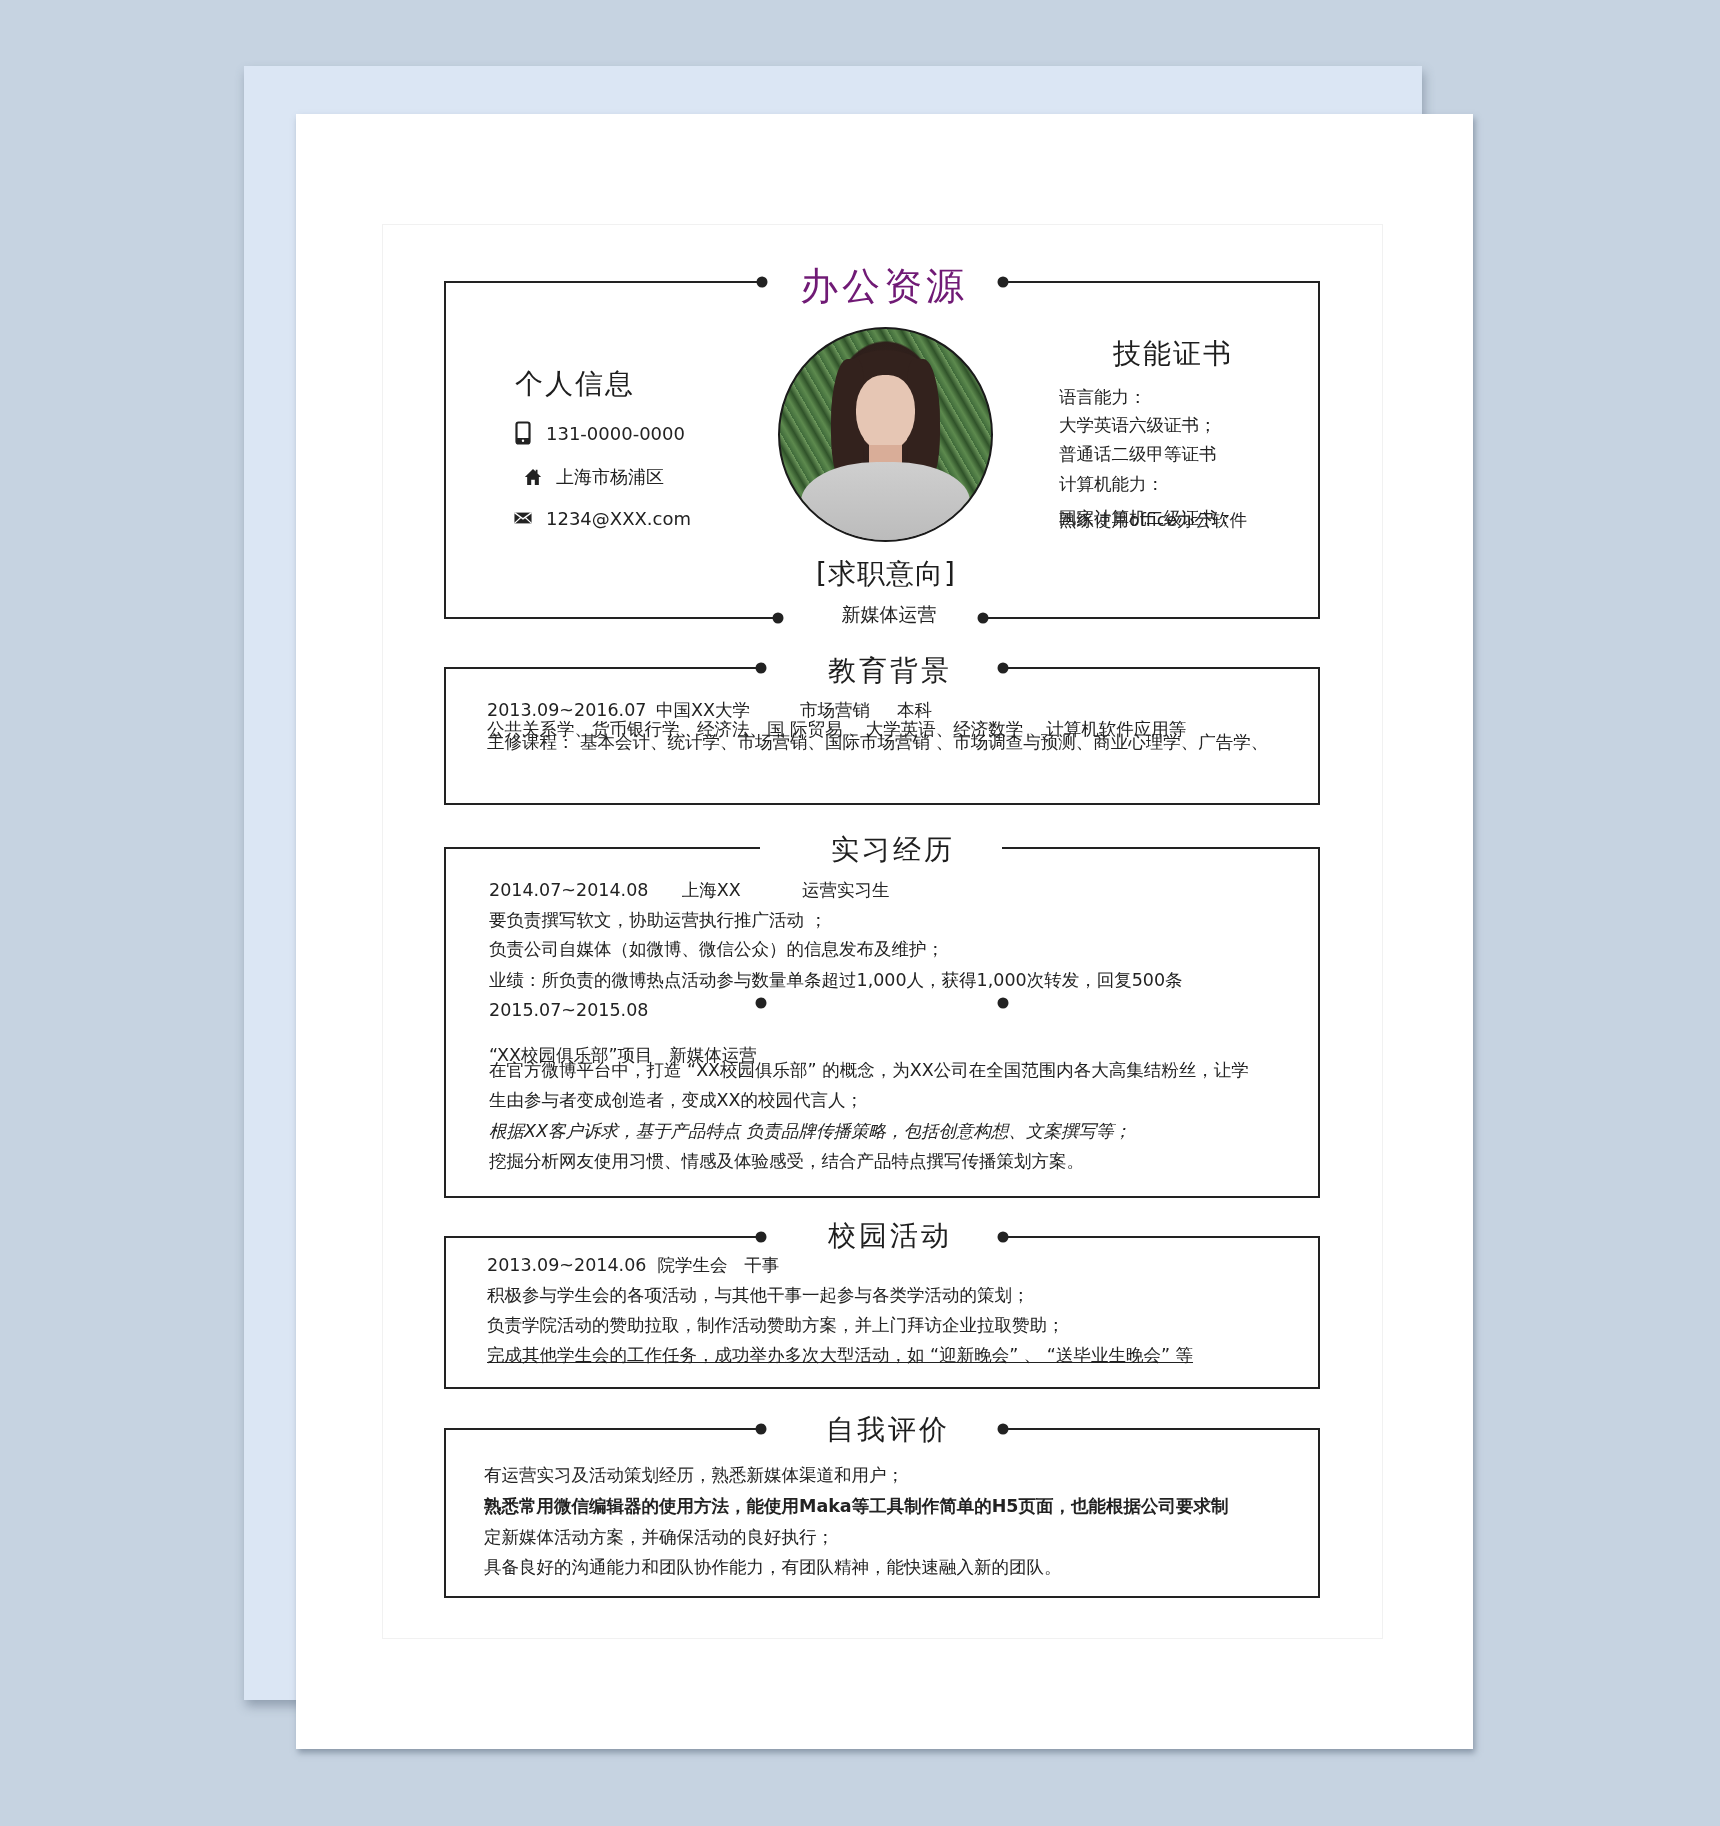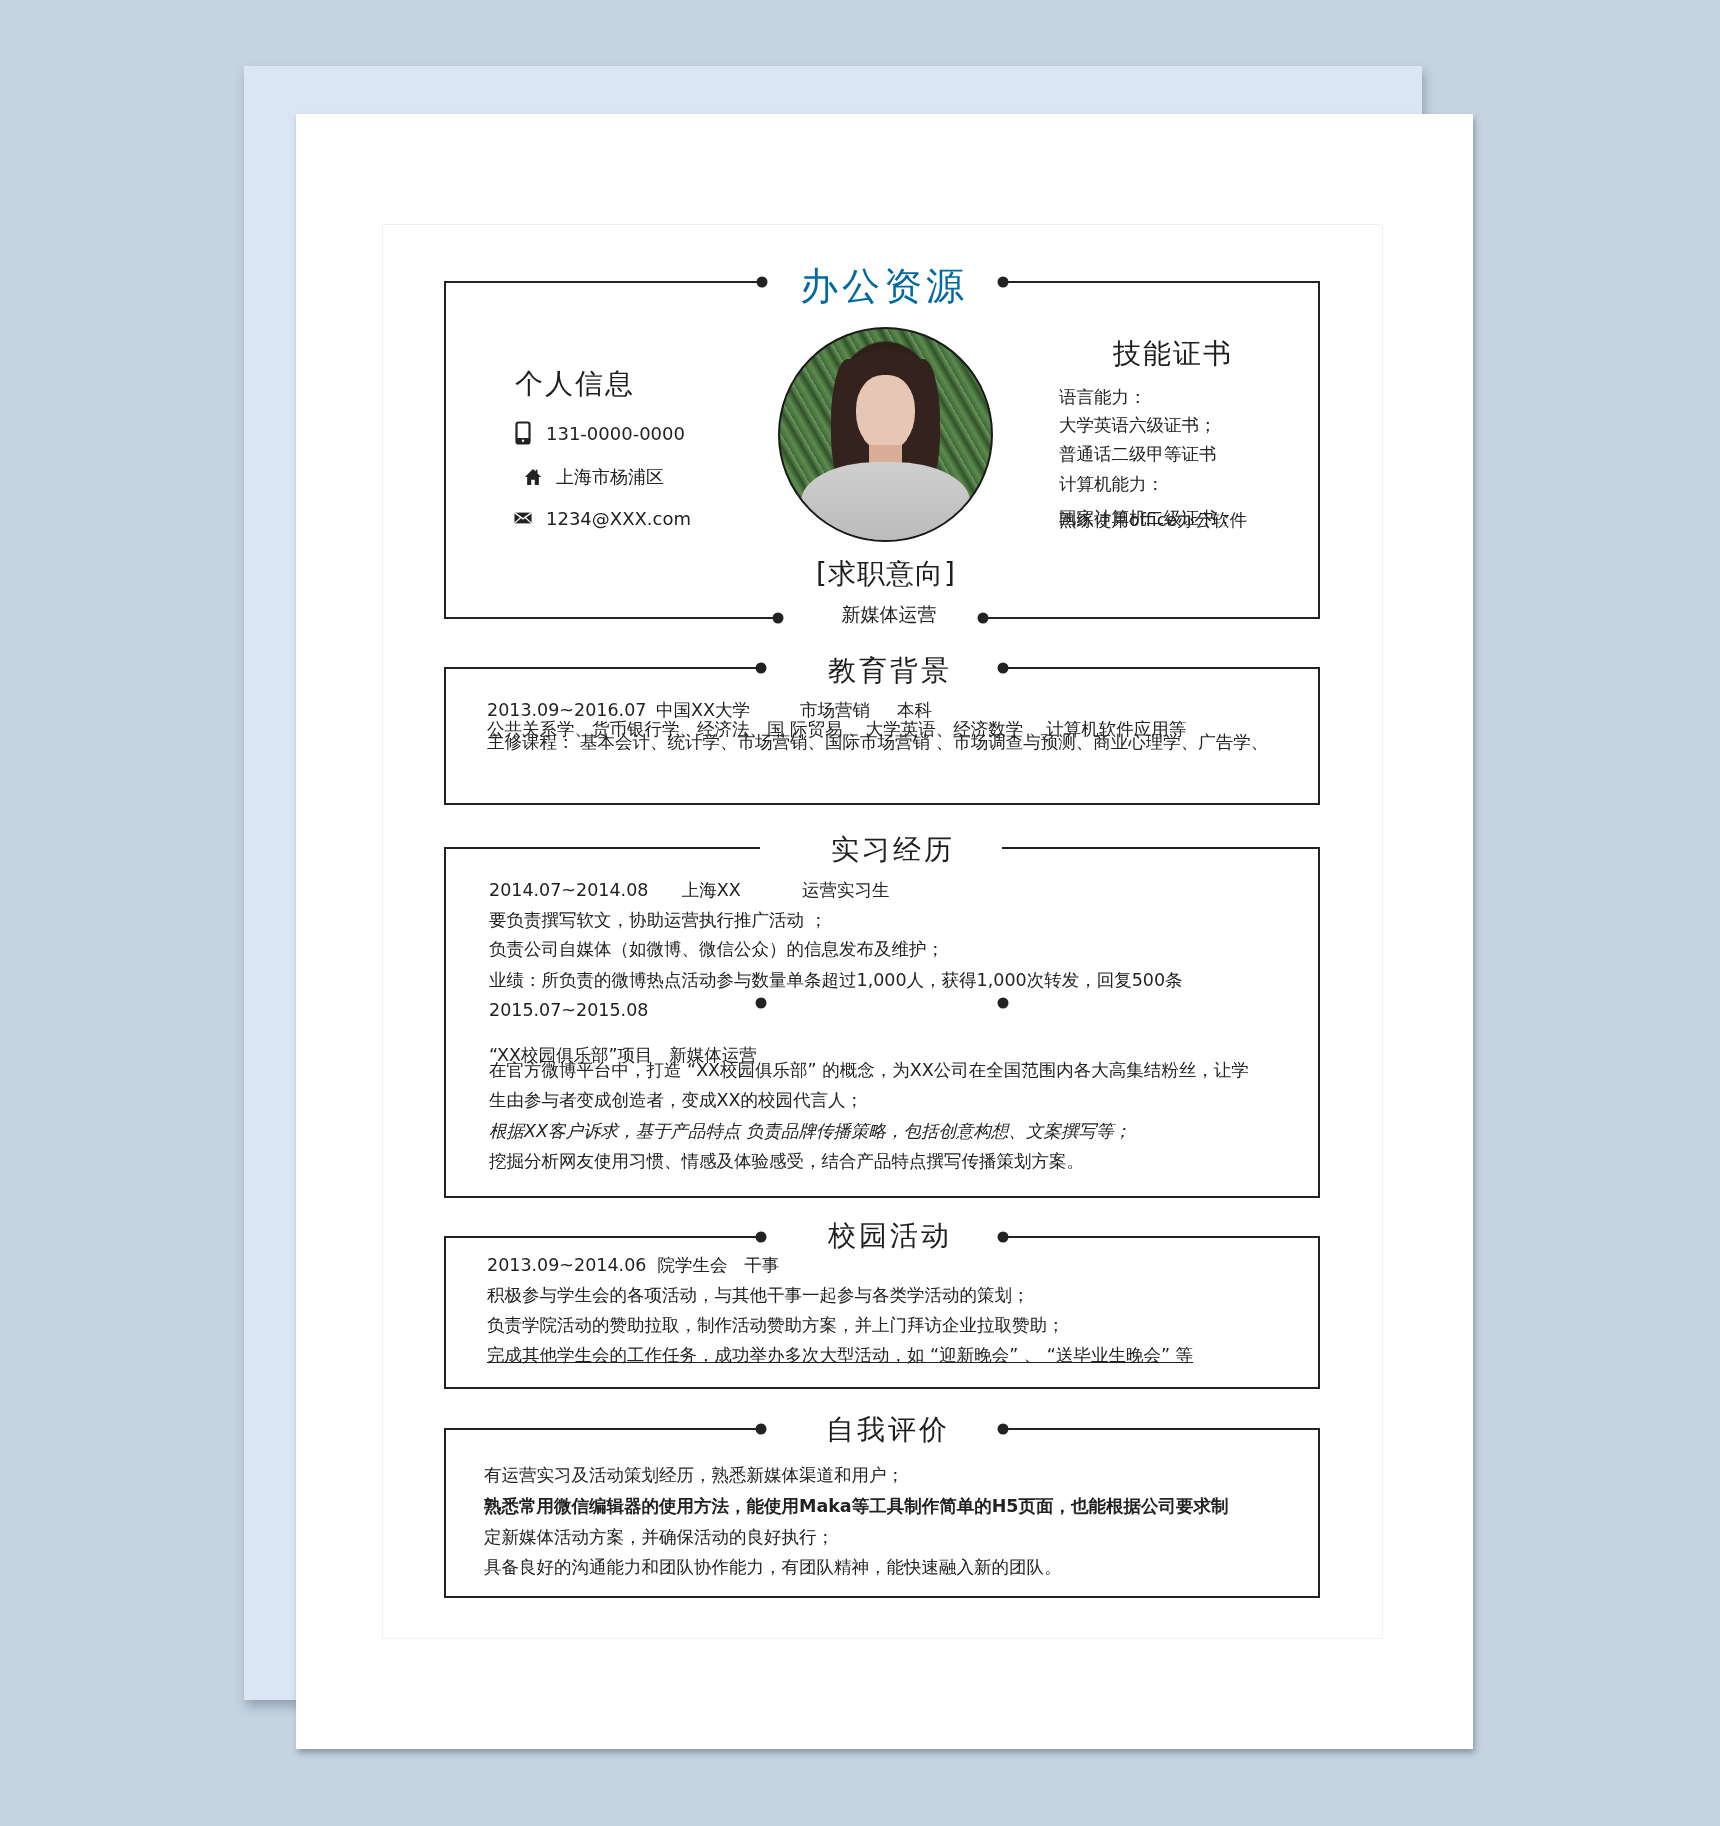--- a/index.html
+++ b/index.html
@@ -32,21 +32,21 @@
     position: absolute; width: 11px; height: 11px; border-radius: 50%;
     background: #222; transform: translate(-50%, -50%);
   }
   .heading {
     position: absolute; font-size: 28px; letter-spacing: 3px;
     color: #1e1e1e; white-space: nowrap; text-align: center;
     transform: translateX(-50%);
   }
   .main-title {
     position: absolute; font-size: 38px; letter-spacing: 4px;
-    color: #0369a1; white-space: nowrap;
+    color: #701a75; white-space: nowrap;
     transform: translateX(-50%);
   }
   .txt {
     position: absolute; font-size: 17.5px; color: #222; white-space: nowrap;
     line-height: 22px;
   }
   .info-row { position: absolute; display: flex; align-items: center; gap: 14px; }
   .info-row .icon { width: 18px; height: 22px; display: flex; align-items: center; justify-content: center; }
   .info-row .label { font-size: 18px; color: #222; }
   .photo {

